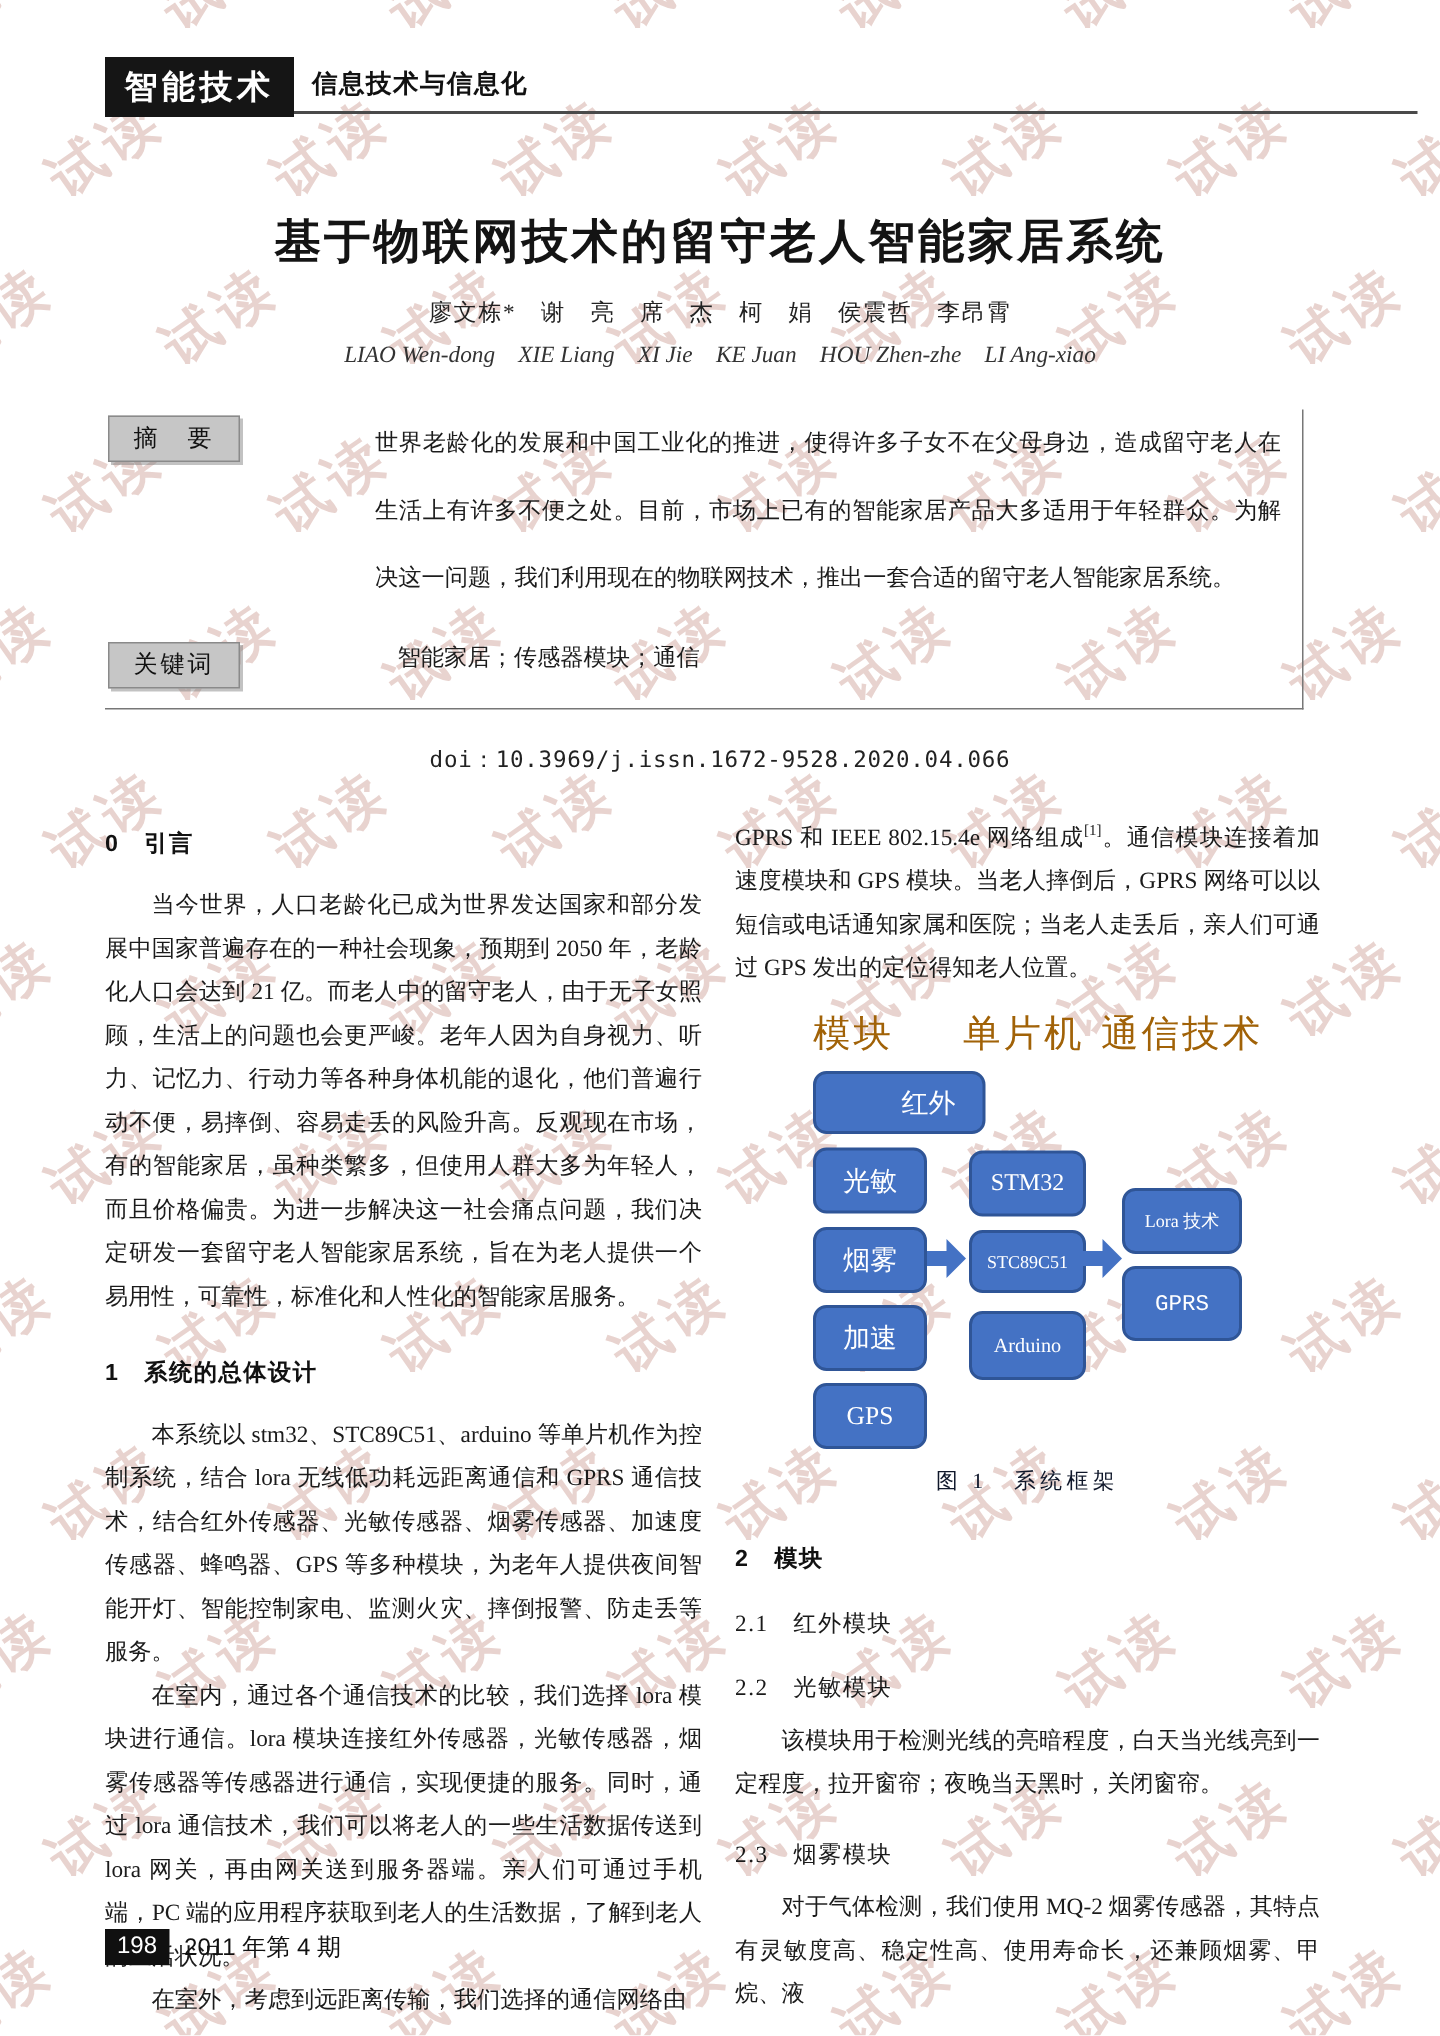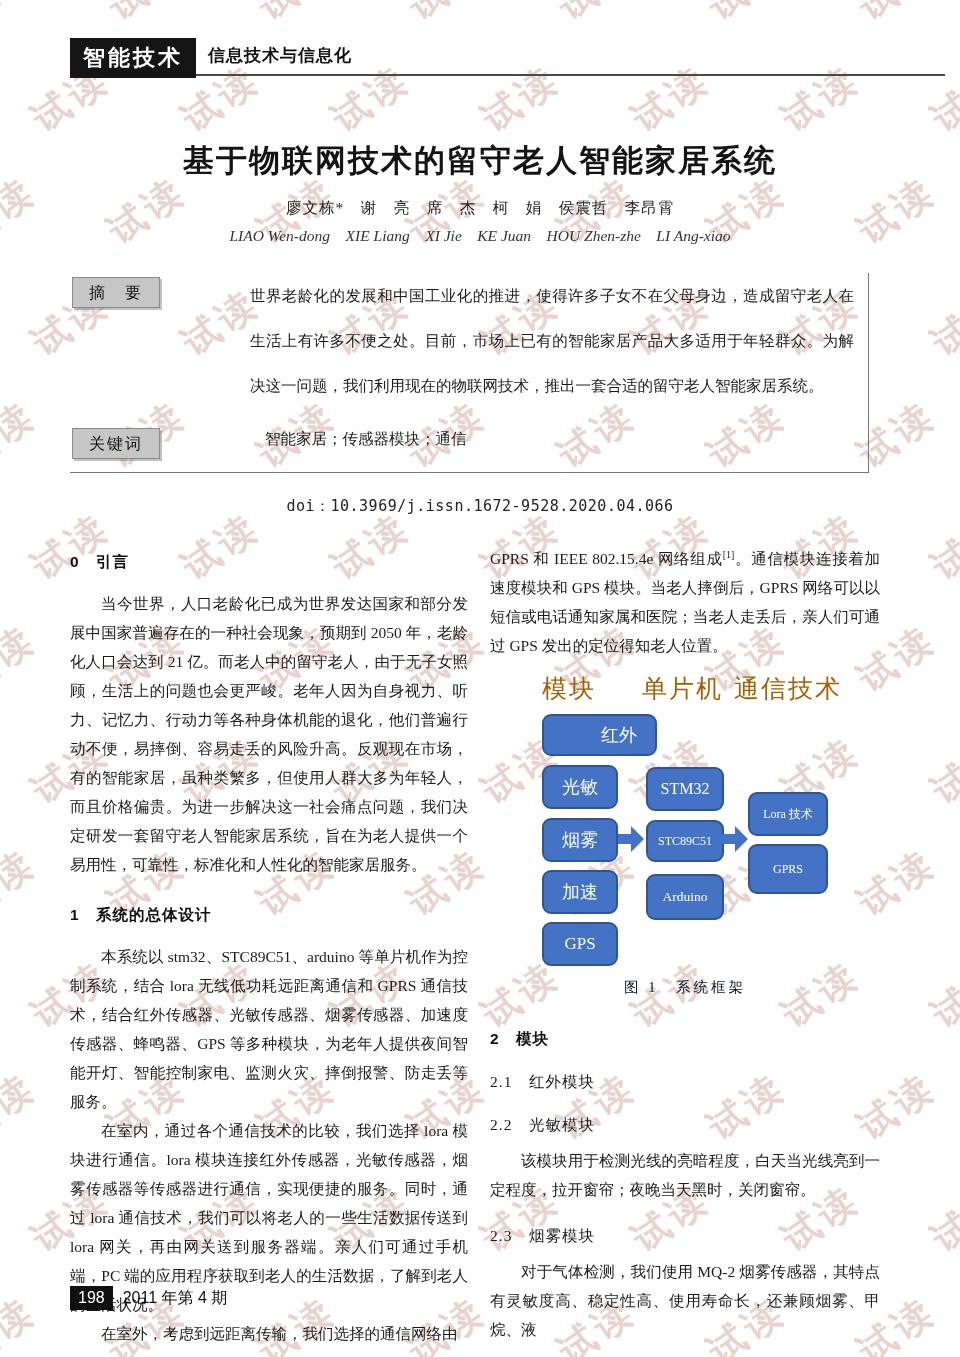--- a/index.html
+++ b/index.html
@@ -210,21 +210,21 @@
           <div class="fbox" style="left:52px;top:93px;width:72px;height:40px;font-size:18px;">光敏</div>
           <div class="fbox" style="left:52px;top:146px;width:72px;height:40px;font-size:18px;">烟雾</div>
           <div class="fbox" style="left:52px;top:198px;width:72px;height:40px;font-size:18px;">加速</div>
           <div class="fbox" style="left:52px;top:250px;width:72px;height:40px;font-size:17px;">GPS</div>
 
           <div class="fbox" style="left:156px;top:95px;width:74px;height:40px;font-size:16px;">STM32</div>
           <div class="fbox" style="left:156px;top:148px;width:74px;height:38px;font-size:12px;">STC89C51</div>
           <div class="fbox" style="left:156px;top:202px;width:74px;height:42px;font-size:13.5px;">Arduino</div>
 
           <div class="fbox" style="left:258px;top:120px;width:76px;height:40px;font-size:12px;">Lora 技术</div>
-          <div class="fbox" style="left:258px;top:172px;width:76px;height:46px;font-size:12px;">GPRS</div>
+          <div class="fbox" style="left:258px;top:172px;width:76px;height:46px;font-size:15px;font-family:Liberation Mono, monospace;">GPRS</div>
 
           <svg class="arrow" style="left:128px;top:152px;" width="26" height="30" viewBox="0 0 26 30">
               <polygon points="0,10 13,10 13,2 26,15 13,28 13,20 0,20" fill="#4472c4"></polygon>
             </svg>
           <svg class="arrow" style="left:232px;top:152px;" width="26" height="30" viewBox="0 0 26 30">
               <polygon points="0,10 13,10 13,2 26,15 13,28 13,20 0,20" fill="#4472c4"></polygon>
             </svg>
         </div>
         <div class="fig-caption">图 1　系统框架</div>
 

